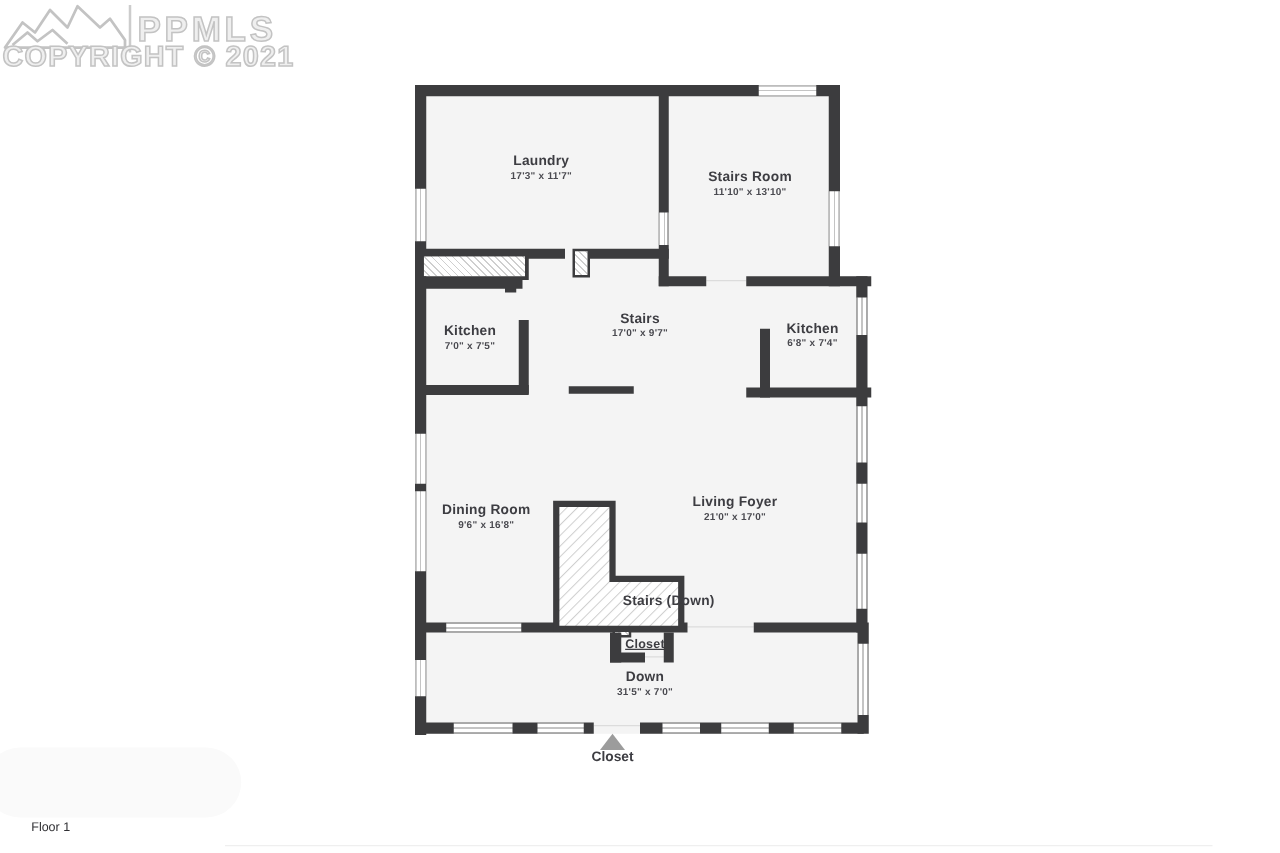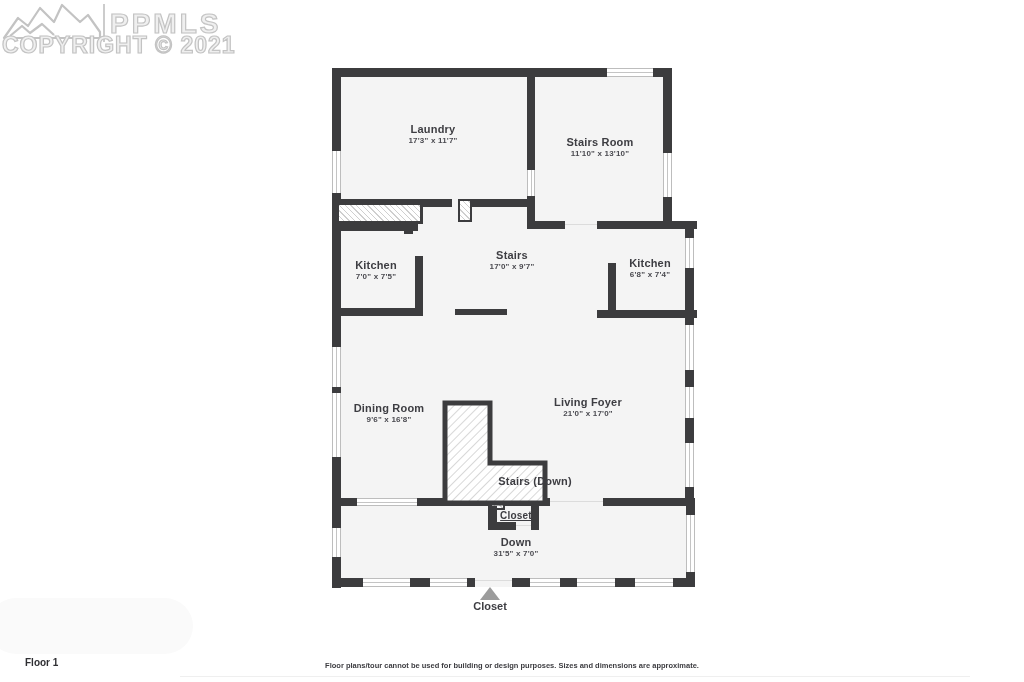--- a/index.html
+++ b/index.html
@@ -39,21 +39,21 @@
   .watermark{position:absolute;left:0;top:0;z-index:7;}
   .wm-outline{
     color:#efefef;-webkit-text-stroke:1.2px #c3c3c3;
     font-weight:700;position:absolute;white-space:nowrap;
   }
   .wm-brand{left:110px;top:8px;font-size:28px;letter-spacing:3px;}
   .wm-copy{left:2px;top:32px;font-size:23px;letter-spacing:1px;}
   .wm-divider{position:absolute;left:103px;top:4px;width:2px;height:38px;background:#cccccc;}
   .wm-mountains{position:absolute;left:2px;top:2px;}
   
-  .floor-label{position:absolute;left:25px;top:657px;font-size:10px;font-weight:700;color:#2f2f33;z-index:6;}
+  .floor-label{position:absolute;left:25px;top:657px;font-size:10px;font-weight:400;color:#2f2f33;z-index:6;}
   .disclaimer{position:absolute;left:512px;top:661px;transform:translateX(-50%);
     font-size:7.5px;font-weight:600;color:#3c3c40;white-space:nowrap;z-index:6;}
   .blob{position:absolute;left:-12px;top:598px;width:205px;height:56px;background:#fafafa;border-radius:28px;z-index:0;}
   .faint-line{position:absolute;left:180px;top:676px;width:790px;height:1px;background:#efefef;z-index:0;}
 </style>
 </head>
 <body>
 
 <div id="canvas">
 
@@ -174,15 +174,14 @@
   </div>
   <div class="room-label" style="left:516px;top:536px;">
     <div class="rname">Down</div>
     <div class="rdims">31'5" x 7'0"</div>
   </div>
 
   <div class="entry-arrow"></div>
   <div class="entry-label">Closet</div>
 
   <div class="floor-label">Floor 1</div>
-  <div class="disclaimer">Floor plans/tour cannot be used for building or design purposes. Sizes and dimensions are approximate.</div>
 
 </div>
 
 </body></html>

